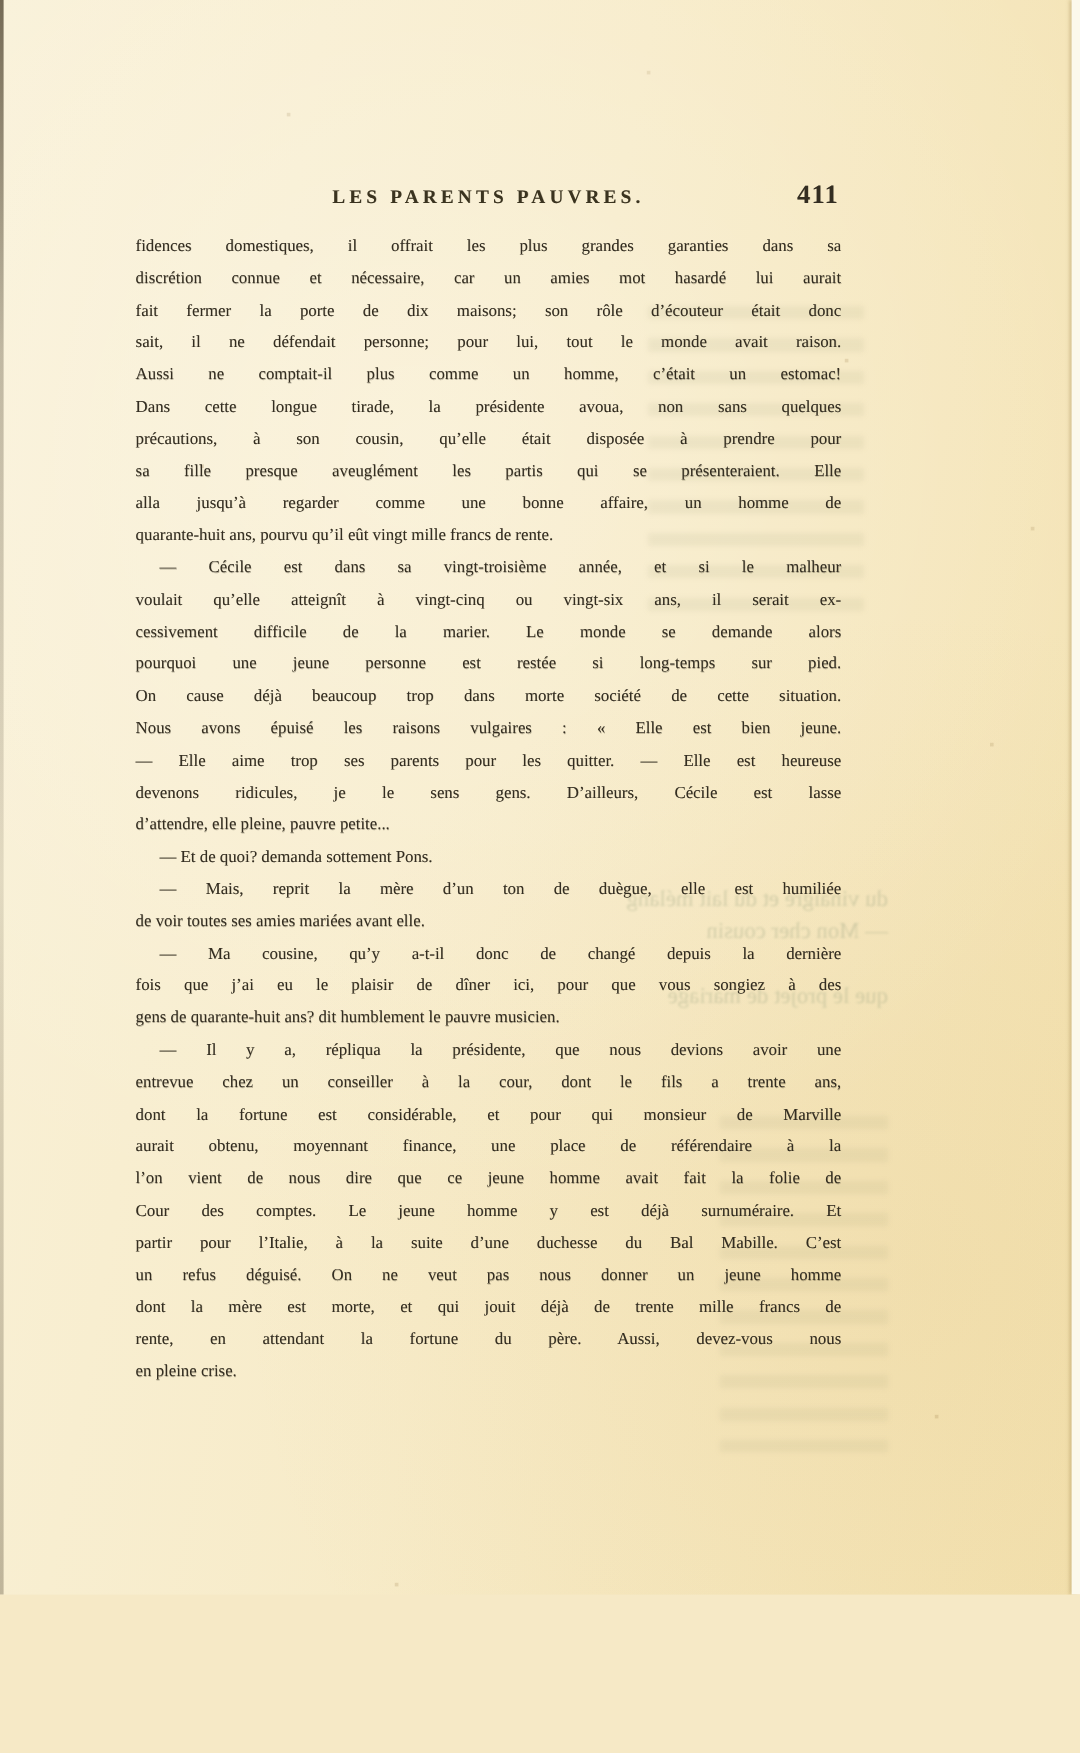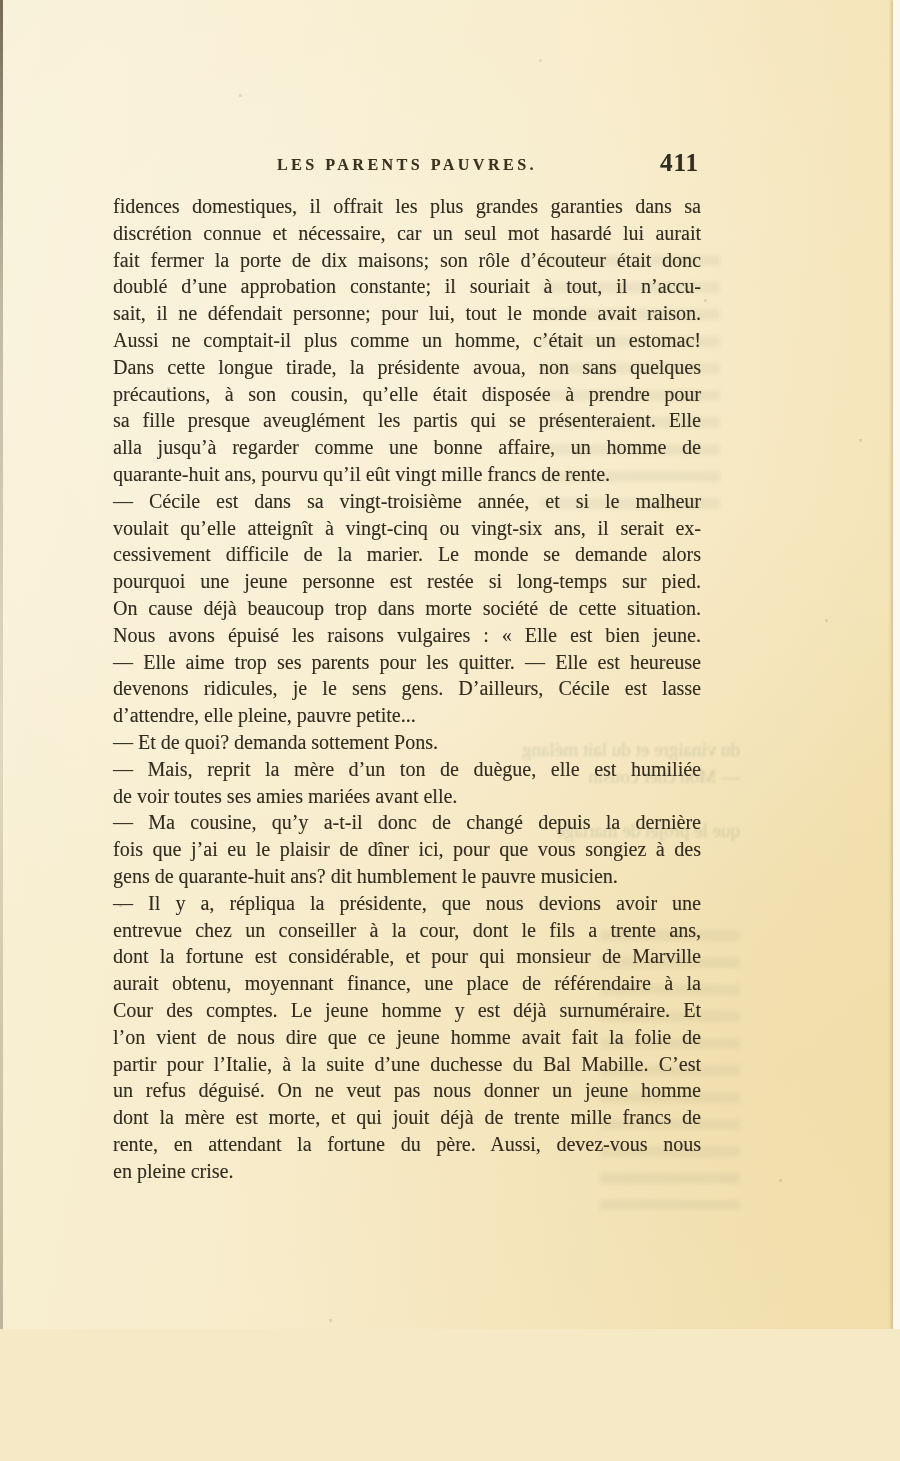--- a/index.html
+++ b/index.html
@@ -30,31 +30,31 @@
   .running-title {
     text-align: center;
     font-size: 16px;
     font-weight: bold;
     letter-spacing: 3.5px;
     color: #3a331f;
     text-shadow: 0.3px 0.3px 0.4px rgba(40,32,18,0.35);
   }
   .page-number {
     position: absolute; right: 2px; top: -7px;
-    font-size: 25px; font-weight: bold; letter-spacing: 1px;
+    font-size: 22px; font-weight: bold; letter-spacing: 1px;
     color: #332d21;
     text-shadow: 0.3px 0.3px 0.4px rgba(40,32,18,0.35);
   }
   .body-text {
     position: absolute; left: 113px; top: 193px; width: 588px;
-    font-size: 20px; line-height: 26.8px;
+    font-size: 14px; line-height: 26.8px;
     text-shadow: 0.3px 0.3px 0.5px rgba(40,32,18,0.30);
   }
   .line { text-align: justify; text-align-last: justify; text-justify: inter-word; }
-  .line.indent { }
+  .line.indent { margin-left: 20px; }
   .line.para-end { text-align-last: left; }
   .ghost {
     position: absolute;
     transform: scaleX(-1);
     color: #a3aa87;
     opacity: 0.40;
     filter: blur(1.1px);
     font-size: 19px;
     line-height: 27px;
     white-space: nowrap;
@@ -103,23 +103,22 @@
       <div class="ghost" style="top: 817px; left: 430px; width: 310px;">que le projet de mariage</div>
     </div>
 
   <div class="header">
     <div class="running-title">LES PARENTS PAUVRES.</div>
     <div class="page-number">411</div>
   </div>
 
   <div class="body-text" id="body-text">
       <div class="line">fidences domestiques, il offrait les plus grandes garanties dans sa</div>
-      <div class="line">discrétion connue et nécessaire, car un seul mot hasardé lui aurait</div>
+      <div class="line">discrétion connue et nécessaire, car un amies mot hasardé lui aurait</div>
       <div class="line">fait fermer la porte de dix maisons; son rôle d’écouteur était donc</div>
-      <div class="line">doublé d’une approbation constante; il souriait à tout, il n’accu-</div>
       <div class="line">sait, il ne défendait personne; pour lui, tout le monde avait raison.</div>
       <div class="line">Aussi ne comptait-il plus comme un homme, c’était un estomac!</div>
       <div class="line">Dans cette longue tirade, la présidente avoua, non sans quelques</div>
       <div class="line">précautions, à son cousin, qu’elle était disposée à prendre pour</div>
       <div class="line">sa fille presque aveuglément les partis qui se présenteraient. Elle</div>
       <div class="line">alla jusqu’à regarder comme une bonne affaire, un homme de</div>
       <div class="line para-end">quarante-huit ans, pourvu qu’il eût vingt mille francs de rente.</div>
       <div class="line indent">— Cécile est dans sa vingt-troisième année, et si le malheur</div>
       <div class="line">voulait qu’elle atteignît à vingt-cinq ou vingt-six ans, il serait ex-</div>
       <div class="line">cessivement difficile de la marier. Le monde se demande alors</div>
@@ -132,22 +131,22 @@
       <div class="line indent para-end">— Et de quoi? demanda sottement Pons.</div>
       <div class="line indent">— Mais, reprit la mère d’un ton de duègue, elle est humiliée</div>
       <div class="line para-end">de voir toutes ses amies mariées avant elle.</div>
       <div class="line indent">— Ma cousine, qu’y a-t-il donc de changé depuis la dernière</div>
       <div class="line">fois que j’ai eu le plaisir de dîner ici, pour que vous songiez à des</div>
       <div class="line para-end">gens de quarante-huit ans? dit humblement le pauvre musicien.</div>
       <div class="line indent">— Il y a, répliqua la présidente, que nous devions avoir une</div>
       <div class="line">entrevue chez un conseiller à la cour, dont le fils a trente ans,</div>
       <div class="line">dont la fortune est considérable, et pour qui monsieur de Marville</div>
       <div class="line">aurait obtenu, moyennant finance, une place de référendaire à la</div>
+      <div class="line">l’on vient de nous dire que ce jeune homme avait fait la folie de</div>
       <div class="line">Cour des comptes. Le jeune homme y est déjà surnuméraire. Et</div>
-      <div class="line">l’on vient de nous dire que ce jeune homme avait fait la folie de</div>
       <div class="line">partir pour l’Italie, à la suite d’une duchesse du Bal Mabille. C’est</div>
       <div class="line">un refus déguisé. On ne veut pas nous donner un jeune homme</div>
       <div class="line">dont la mère est morte, et qui jouit déjà de trente mille francs de</div>
       <div class="line">rente, en attendant la fortune du père. Aussi, devez-vous nous</div>
       <div class="line para-end">en pleine crise.</div>
     </div>
 
 </div>
 
 </body></html>

